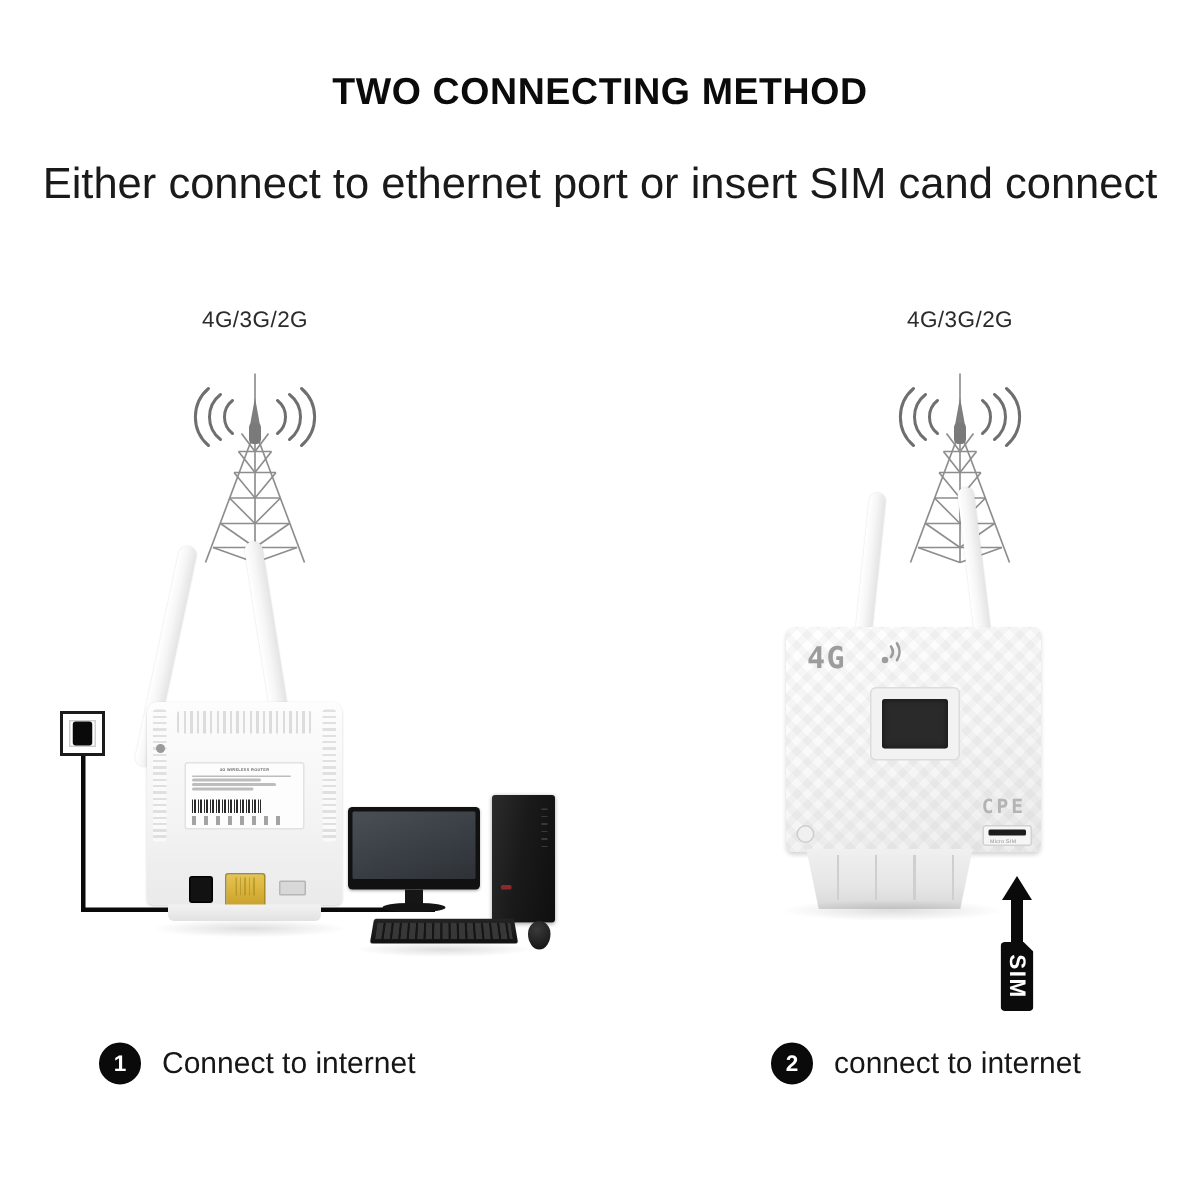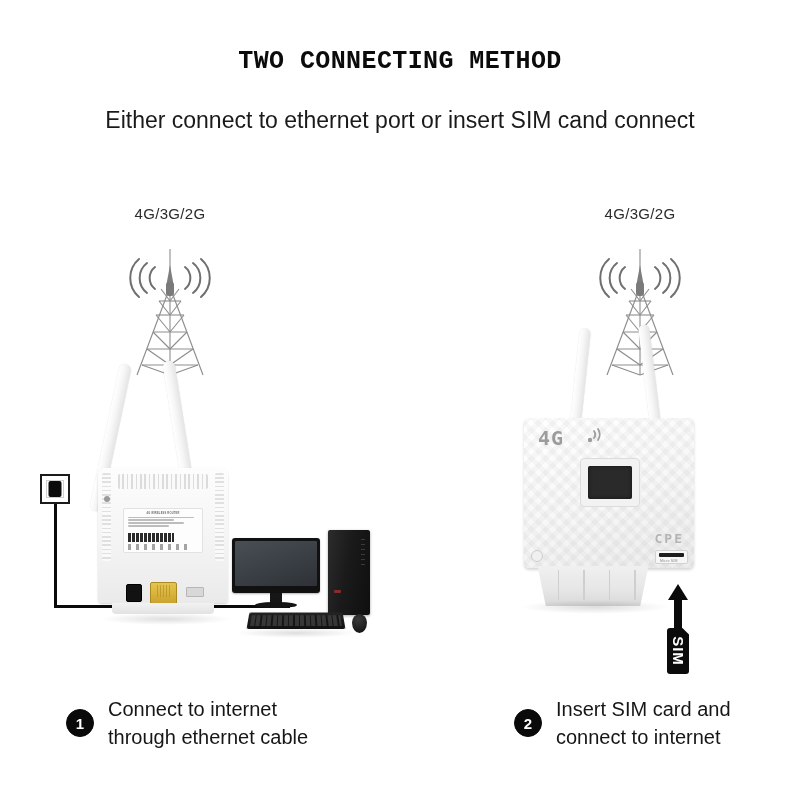--- a/index.html
+++ b/index.html
@@ -12,26 +12,25 @@
     position:relative;
   }
   .stage{position:absolute;left:0;top:0;width:800px;height:800px;}
 
   
   .title{
     position:absolute;left:0;top:47px;width:800px;
     text-align:center;
     font-size:25px;font-weight:bold;letter-spacing:.4px;
     color:#0b0b0b;
-    font-family:Liberation Mono, monospace;
   }
   .subtitle{
     position:absolute;left:0;top:107px;width:800px;
     text-align:center;
-    font-size:23px;font-weight:normal;letter-spacing:0px;
+    font-size:29px;font-weight:normal;letter-spacing:0px;
     color:#1a1a1a;
   }
 
   
   .tower-wrap{position:absolute;width:190px;height:180px;}
   .tower-label{
     position:absolute;left:0;top:0;width:190px;text-align:center;
     font-size:15px;color:#2b2b2b;letter-spacing:.3px;
   }
   .tower-svg{position:absolute;left:0;top:22px;}
@@ -457,25 +456,23 @@
     </svg>
   </div>
   <div class="sim-card" style="left:667px;top:628px;">
     <span>SIM</span>
   </div>
 
   <div class="caption" style="left:66px;top:695px;">
     <div class="badge">1</div>
     <div class="cap-text">
       <div>Connect to internet</div>
-      <div>through ethernet cable</div>
     </div>
   </div>
 
   <div class="caption" style="left:514px;top:695px;">
     <div class="badge">2</div>
     <div class="cap-text">
-      <div>Insert SIM card and</div>
       <div>connect to internet</div>
     </div>
   </div>
 
 </div>
 
 </body></html>

